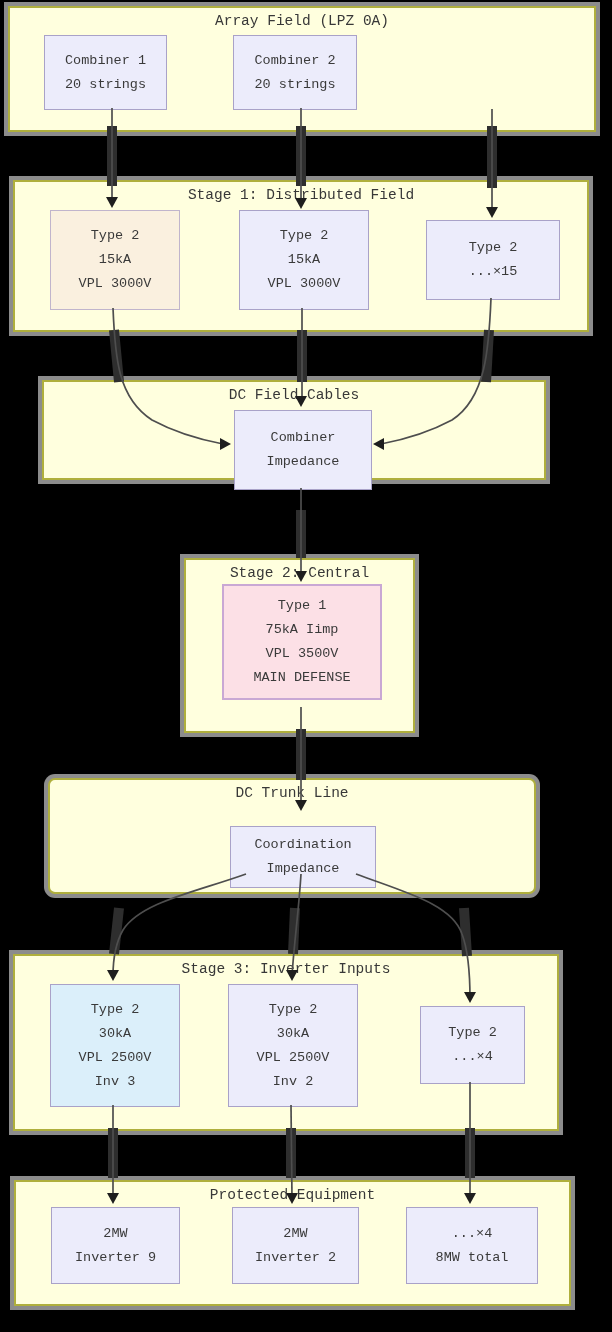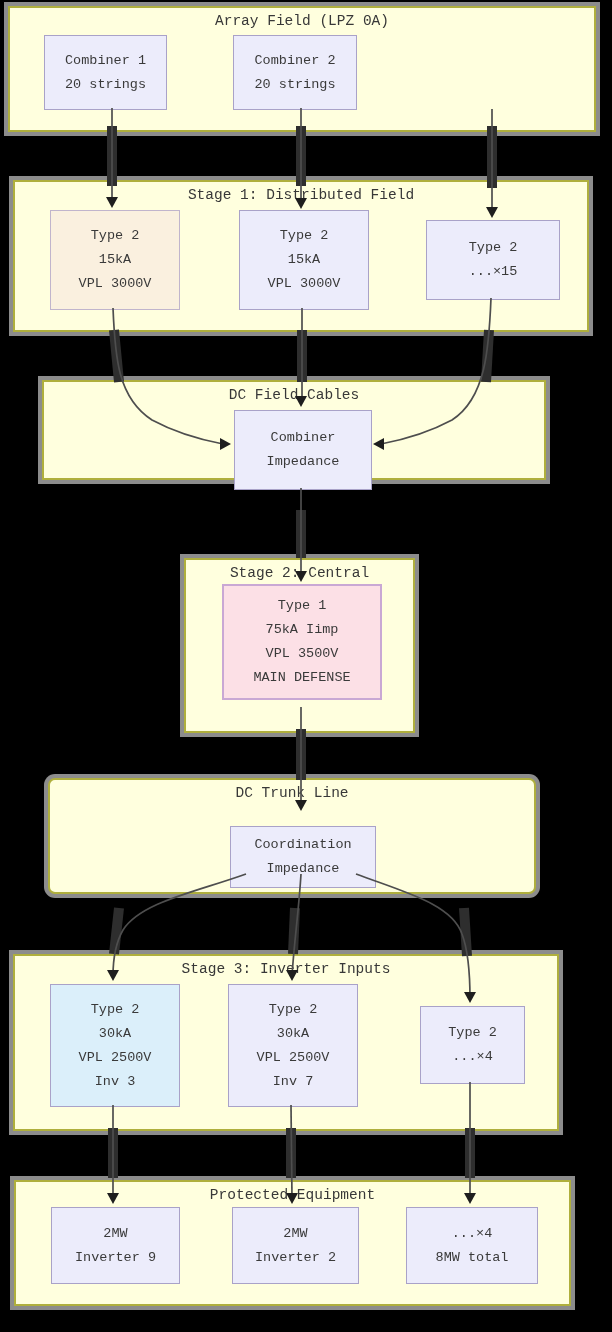--- a/index.html
+++ b/index.html
@@ -141,21 +141,21 @@
     <div class="node blue" id="n-spd3-1">
       <div class="nl">Type 2</div>
       <div class="nl">30kA</div>
       <div class="nl">VPL 2500V</div>
       <div class="nl">Inv 3</div>
     </div>
     <div class="node" id="n-spd3-2">
       <div class="nl">Type 2</div>
       <div class="nl">30kA</div>
       <div class="nl">VPL 2500V</div>
-      <div class="nl">Inv 7</div>
+      <div class="nl">Inv 2</div>
     </div>
     <div class="node" id="n-spd3-n">
       <div class="nl">Type 2</div>
       <div class="nl">...×4</div>
     </div>
   </div>
 
   <div class="container" id="c-protect">
     <div class="ctitle">Protected Equipment</div>
     <div class="node" id="n-inverter1">

